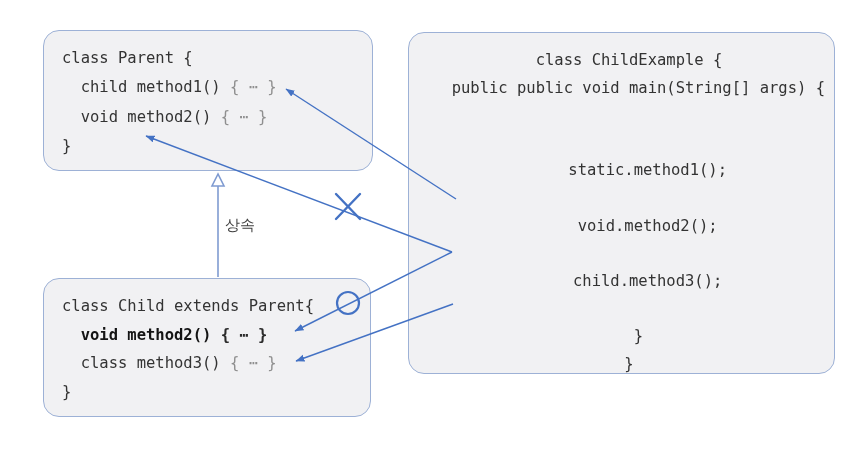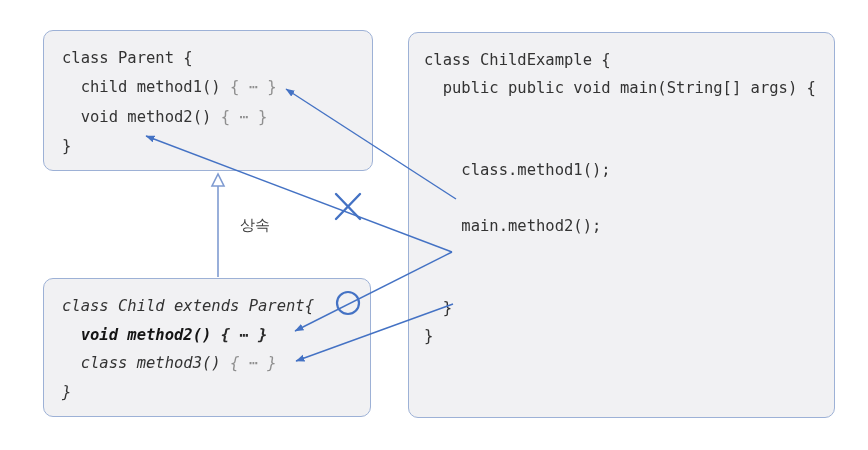--- a/index.html
+++ b/index.html
@@ -9,43 +9,43 @@
     height: 450px;
     background: #ffffff;
     overflow: hidden;
     font-family: "DejaVu Sans Mono", "Liberation Mono", monospace;
   }
   .codebox {
     position: absolute;
     box-sizing: border-box;
     background: #f1f1f3;
     border: 1.5px solid #9db1d6;
-    border-radius: 10px;
+    border-radius: 16px;
     color: #333333;
     font-size: 15.5px;
   }
   .codebox .line { white-space: pre; }
   .box-parent { left: 43px; top: 30px; width: 330px; height: 141px; padding: 13px 0 0 18px; }
   .box-parent .line { height: 29.3px; line-height: 29.3px; }
-  .box-child { left: 43px; top: 278px; width: 328px; height: 139px; padding: 13px 0 0 18px; font-style: italic; }
+  .box-child { left: 43px; top: 278px; width: 328px; height: 139px; padding: 13px 0 0 18px; }
   .box-child .line { height: 28.7px; line-height: 28.7px; }
-  .box-example { left: 408px; top: 32px; width: 427px; height: 386px; padding: 14px 0 12px 15px; }
+  .box-example { left: 408px; top: 32px; width: 427px; height: 342px; padding: 14px 0 12px 15px; text-align: center; }
   .box-example .line { height: 27.6px; line-height: 27.6px; }
   .tail { color: #8f8f8f; }
   .line.bold { font-weight: bold; color: #141414; }
   .line.bold .tail { color: #2a2a2a; }
   .overlay {
     position: absolute;
     left: 0; top: 0;
     width: 868px; height: 450px;
     pointer-events: none;
   }
   .inherit-label {
     position: absolute;
-    left: 240px; top: 216px;
+    left: 225px; top: 216px;
     font-family: "DejaVu Sans", "Liberation Sans", sans-serif;
     font-size: 15px;
     color: #404040;
     white-space: nowrap;
   }
 </style>
 </head>
 <body>
 
 <div class="canvas">
@@ -62,24 +62,25 @@
     <div class="line bold"><span>  void method2() </span><span class="tail">{ ⋯ }</span></div>
     <div class="line"><span>  class method3() </span><span class="tail">{ ⋯ }</span></div>
     <div class="line"><span>}</span><span class="tail"></span></div>
   </div>
 
   <div class="codebox box-example">
     <div class="line"><span>class ChildExample {</span></div>
     <div class="line"><span>  public public void main(String[] args) {</span></div>
     <div class="line"><span></span></div>
     <div class="line"><span></span></div>
-    <div class="line"><span>    class.method1();</span></div>
+    <div class="line"><span>    static.method1();</span></div>
     <div class="line"><span></span></div>
-    <div class="line"><span>    main.method2();</span></div>
+    <div class="line"><span>    void.method2();</span></div>
     <div class="line"><span></span></div>
+    <div class="line"><span>    child.method3();</span></div>
     <div class="line"><span></span></div>
     <div class="line"><span>  }</span></div>
     <div class="line"><span>}</span></div>
   </div>
 
   <div class="inherit-label">상속</div>
 
   <svg class="overlay" viewBox="0 0 868 450" xmlns="http://www.w3.org/2000/svg">
     <defs>
       <marker id="arr" markerWidth="10" markerHeight="8" refX="8.5" refY="3.5" orient="auto" markerUnits="userSpaceOnUse">

